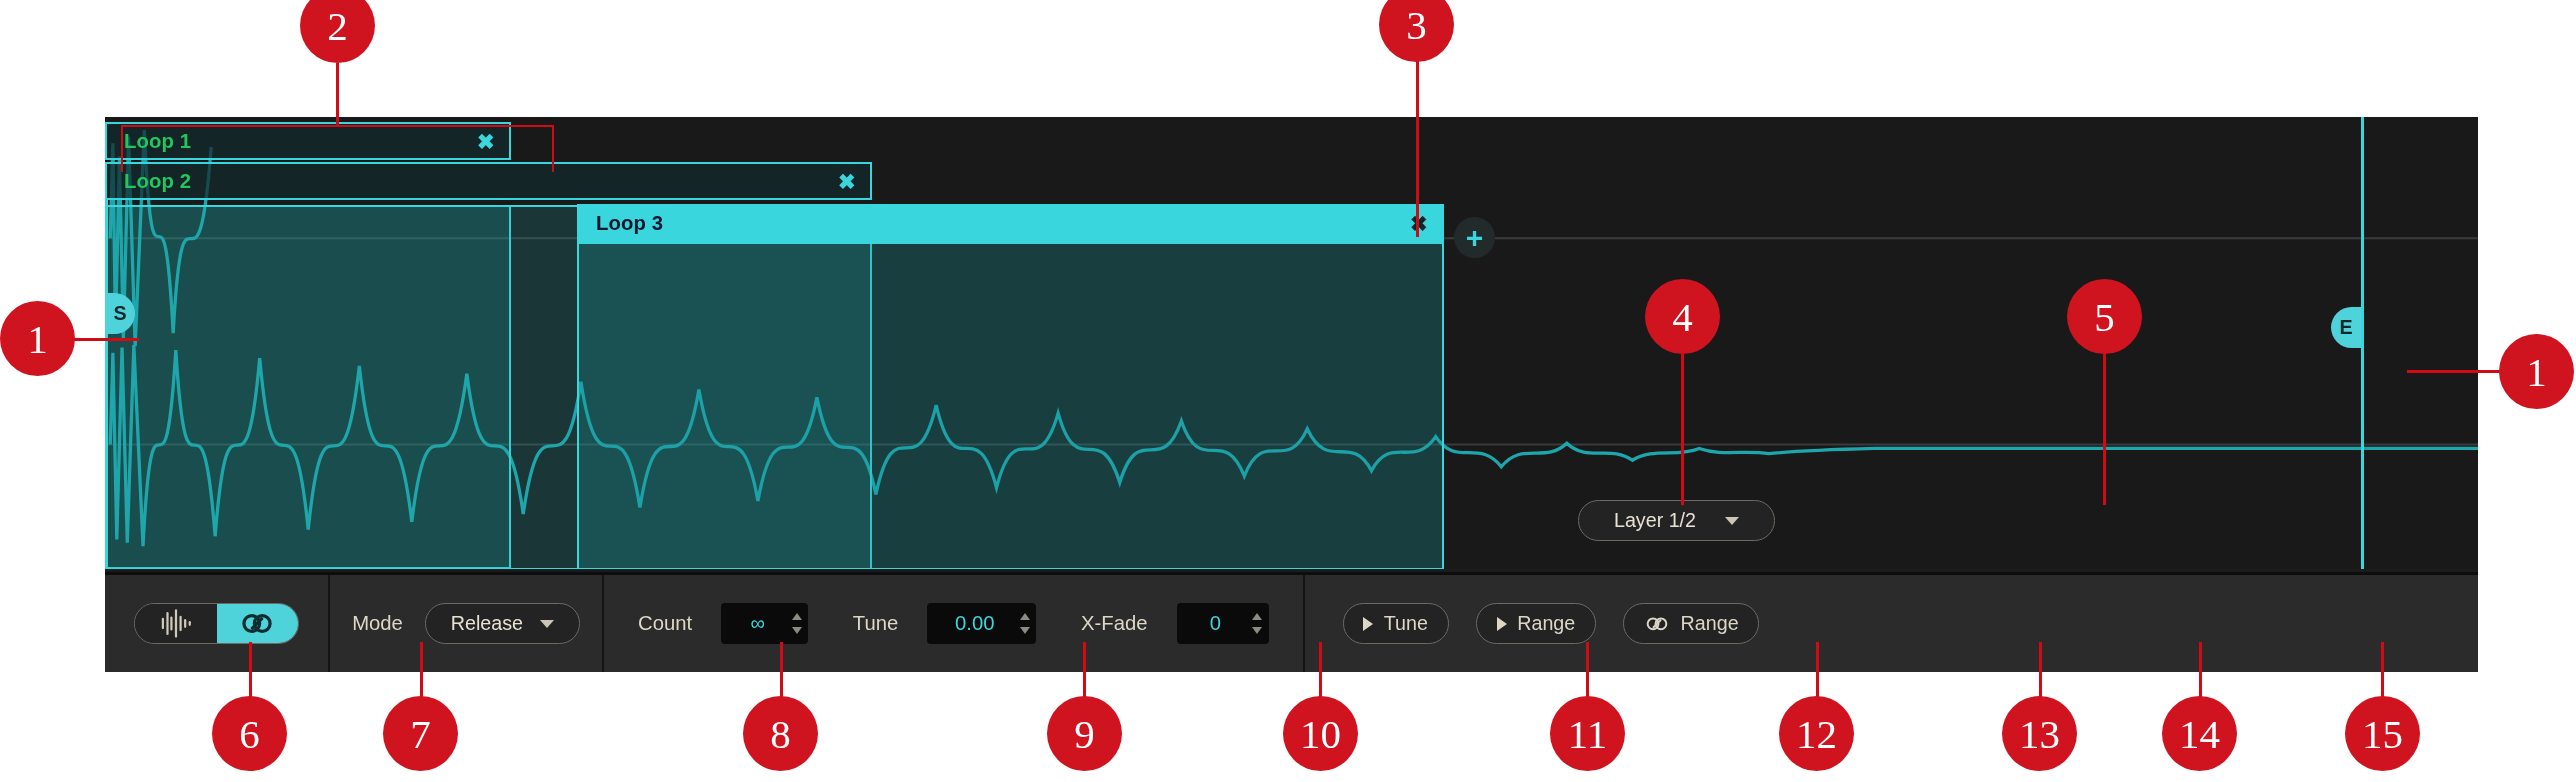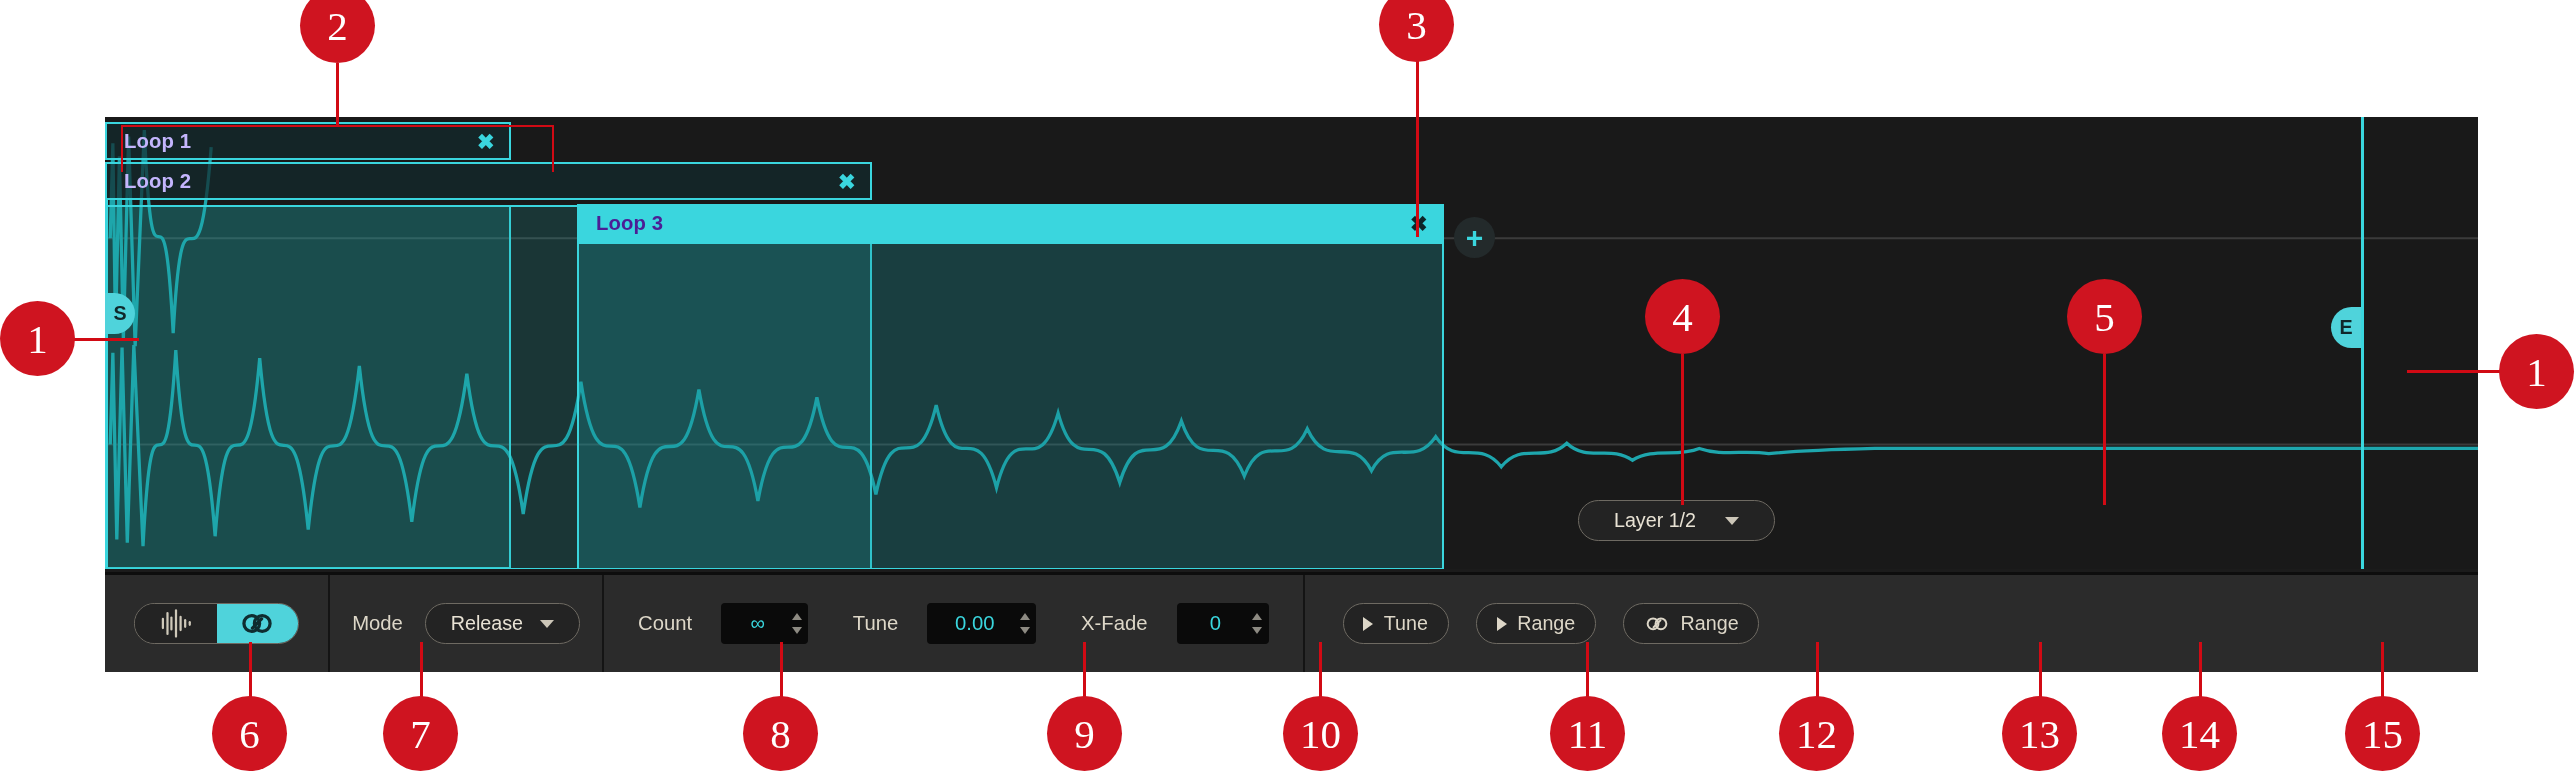--- a/index.html
+++ b/index.html
@@ -35,24 +35,24 @@
   }
   .loop-hdr {
     position:absolute; left:0; top:0; height:38px;
     border:2px solid #3ad6de;
     background: rgba(18,42,45,0.72);
     display:flex; align-items:center; justify-content:space-between;
     padding: 0 14.4px 0 17px;
   }
   .loop-hdr.active { background:#3ad6de; border-color:#3ad6de; }
   .loop-hdr .lh-name {
-    color:#c4b5fd; font-size:20.3px; font-weight:bold; letter-spacing:0.1px;
+    color:#22c55e; font-size:20.3px; font-weight:bold; letter-spacing:0.1px;
     white-space:nowrap;
   }
-  .loop-hdr.active .lh-name { color:#4c1d95; }
+  .loop-hdr.active .lh-name { color:#0f172a; }
   .loop-hdr .lh-x {
     color:#3ad6de; font-size:21px; font-weight:bold; line-height:1; cursor:pointer;
   }
   .loop-hdr.active .lh-x { color:#0d2528; }
 
   
   .marker {
     position:absolute; width:30px; height:41px;
     background:#4fd3db; color:#10282b;
     font-size:19.7px; font-weight:bold;

